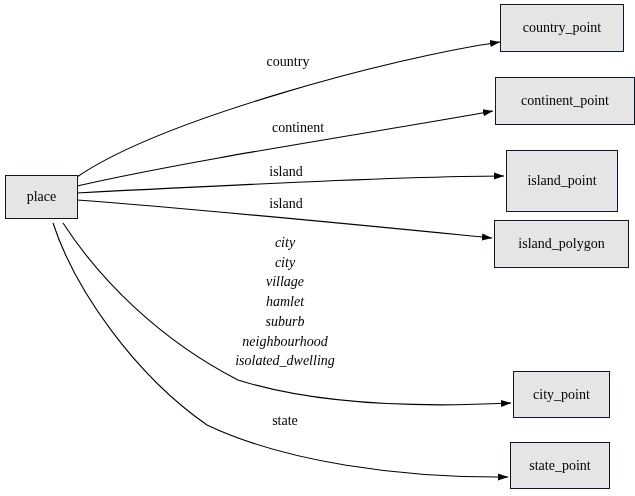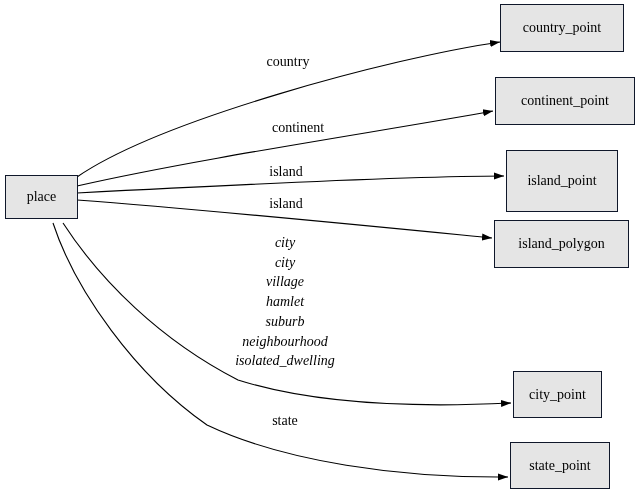--- a/index.html
+++ b/index.html
@@ -29,21 +29,21 @@
     text-align:center;
     line-height:19.7px;
   }
   .elabel span{display:block;font-style:italic;}
   
   .n-place          {left:5px;  top:175px; width:73px;  height:44px;}
   .n-country-point  {left:500px;top:4px;   width:124px; height:48px;}
   .n-continent-point{left:495px;top:77px;  width:140px; height:48px;}
   .n-island-point   {left:506px;top:150px; width:112px; height:62px;}
   .n-island-polygon {left:494px;top:220px; width:135px; height:48px;}
-  .n-city-point     {left:513px;top:371px; width:89px;  height:47px;}
+  .n-city-point     {left:513px;top:371px; width:97px;  height:47px;}
   .n-state-point    {left:510px;top:442px; width:100px; height:47px;}
   
   .l-country  {left:288px;top:62px;}
   .l-continent{left:298px;top:128px;}
   .l-island1  {left:286px;top:172px;}
   .l-island2  {left:286px;top:204px;}
   .l-city     {left:285px;top:302px;}
   .l-state    {left:285px;top:421px;}
 </style>
 </head>

